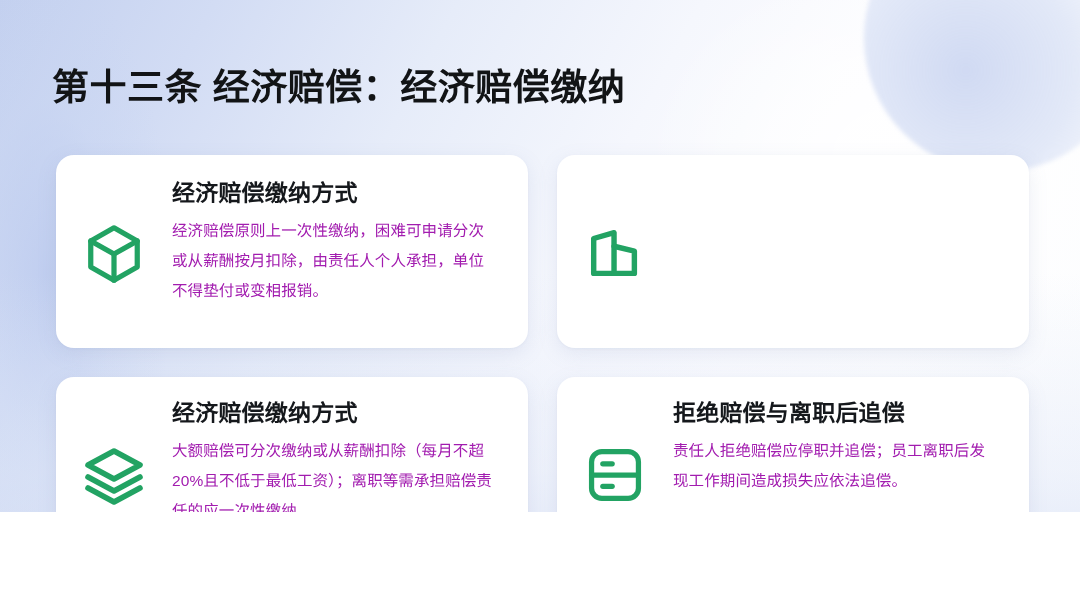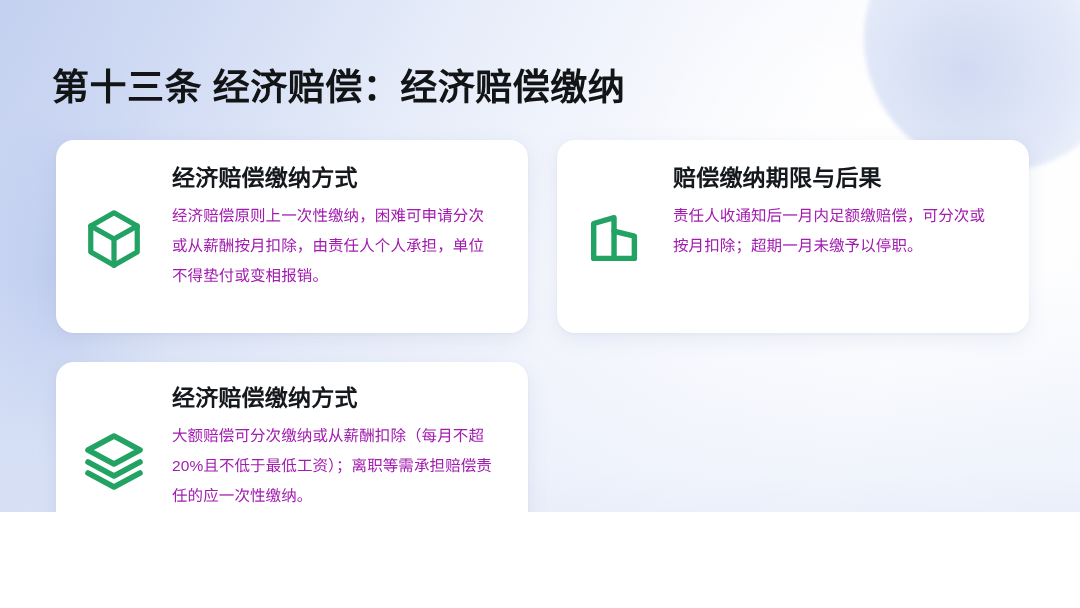--- a/index.html
+++ b/index.html
@@ -91,21 +91,21 @@
     font-weight: 700;
     letter-spacing: 0.5px;
     color: #121416;
     white-space: nowrap;
     line-height: 1.18;
   }
 
   .card-grid {
     position: absolute;
     left: 56px;
-    top: 140px;
+    top: 155px;
     width: 968px;
     display: grid;
     grid-template-columns: 472px 472px;
     grid-template-rows: 193px 191px;
     column-gap: 24px;
     row-gap: 29px;
     gap: 29px;
   }
 
   .card {
@@ -186,35 +186,45 @@
       </div>
     </div>
 
     <div class="card">
       <div class="card-icon">
         <svg width="62" height="62" viewBox="0 0 64 64" fill="none" stroke="#22A363" stroke-width="5.6" stroke-linecap="round" stroke-linejoin="round">
           <path d="M10 52 L10 16 L31 10 L31 52 Z"></path>
           <path d="M31 24 L52 29 L52 52 L31 52"></path>
         </svg>
       </div>
-      <div class="card-body">
-        <div class="card-title">赔偿缴纳期限与后果</div>
-        <p class="card-text">责任人收通知后一月内足额缴赔偿，可分次或按月扣除；超期一月未缴予以停职。</p>
-      </div>
     </div>
 
     <div class="card row2">
       <div class="card-icon">
         <svg width="64" height="64" viewBox="0 0 64 64" fill="none" stroke="#22A363" stroke-width="5.6" stroke-linecap="round" stroke-linejoin="round">
           <path d="M32 8 L58 22 L32 36 L6 22 Z"></path>
           <path d="M6 34 L32 48 L58 34"></path>
           <path d="M6 45 L32 59 L58 45"></path>
         </svg>
       </div>
       <div class="card-body">
         <div class="card-title">经济赔偿缴纳方式</div>
         <p class="card-text">大额赔偿可分次缴纳或从薪酬扣除（每月不超20%且不低于最低工资）；离职等需承担赔偿责任的应一次性缴纳。</p>
       </div>
     </div>
 
+    <div class="card row2">
+      <div class="card-icon">
+        <svg width="60" height="60" viewBox="0 0 64 64" fill="none" stroke="#22A363" stroke-width="5.6" stroke-linecap="round" stroke-linejoin="round">
+          <rect x="7" y="7" width="50" height="50" rx="11"></rect>
+          <path d="M7 32 L57 32"></path>
+          <path d="M19 20 L29 20"></path>
+          <path d="M19 44 L29 44"></path>
+        </svg>
+      </div>
+      <div class="card-body">
+        <div class="card-title">拒绝赔偿与离职后追偿</div>
+        <p class="card-text">责任人拒绝赔偿应停职并追偿；员工离职后发现工作期间造成损失应依法追偿。</p>
+      </div>
+    </div>
 
   </div>
 </div>
 
 </body></html>

